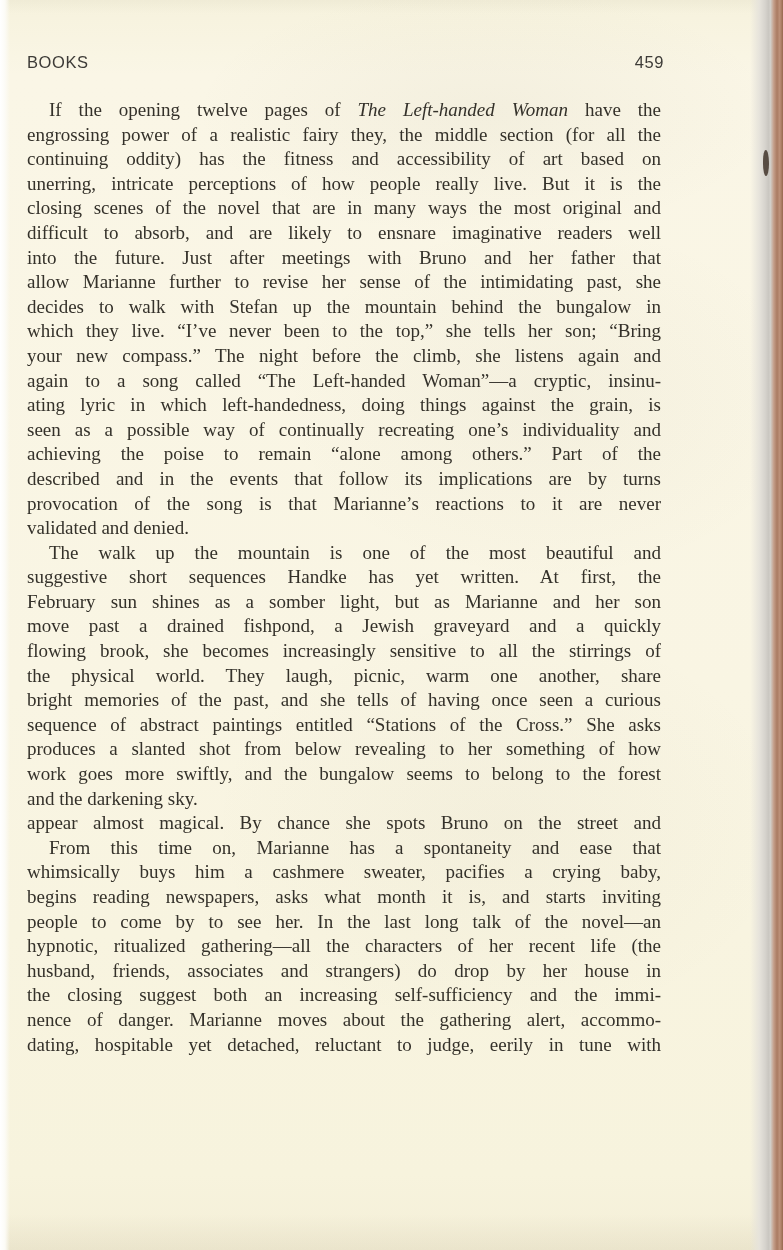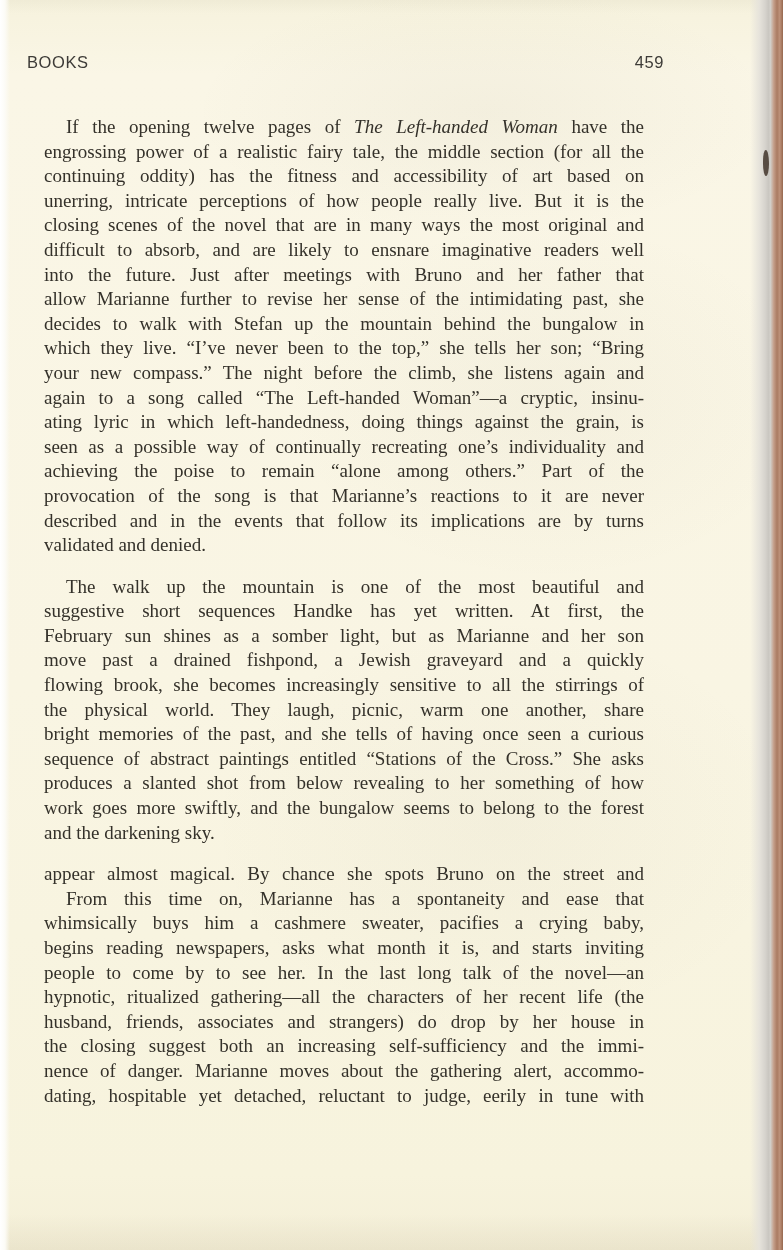--- a/index.html
+++ b/index.html
@@ -81,21 +81,21 @@
     position: absolute;
     top: 98px;
     left: 27px;
     width: 634px;
     font-family: "Liberation Serif", serif;
     font-size: 19px;
     line-height: 24.6px;
     color: #34312a;
     text-rendering: optimizeLegibility;
   }
-  .paragraph { margin: 17px; font-family: Liberation Serif, serif; }
+  .paragraph { margin: 0; font-family: Liberation Serif, serif; }
   .line {
     text-align: justify;
     text-align-last: justify;
     text-justify: inter-word;
     white-space: normal;
     overflow: hidden;
     max-height: 24.6px;
   }
   .line.indent { text-indent: 22px; }
   .line.no-j { text-align-last: left; }
@@ -107,36 +107,36 @@
 <div class="scan-page">
 
   <div class="running-head">
     <span>BOOKS</span>
     <span>459</span>
   </div>
 
   <div class="body-text">
       <div class="paragraph">
         <div class="line indent">If the opening twelve pages of <em>The Left-handed Woman</em> have the</div>
-        <div class="line">engrossing power of a realistic fairy tale, the middle section (for all the</div>
+        <div class="line">engrossing power of a realistic fairy they, the middle section (for all the</div>
         <div class="line">continuing oddity) has the fitness and accessibility of art based on</div>
         <div class="line">unerring, intricate perceptions of how people really live. But it is the</div>
         <div class="line">closing scenes of the novel that are in many ways the most original and</div>
         <div class="line">difficult to absorb, and are likely to ensnare imaginative readers well</div>
         <div class="line">into the future. Just after meetings with Bruno and her father that</div>
         <div class="line">allow Marianne further to revise her sense of the intimidating past, she</div>
         <div class="line">decides to walk with Stefan up the mountain behind the bungalow in</div>
         <div class="line">which they live. “I’ve never been to the top,” she tells her son; “Bring</div>
         <div class="line">your new compass.” The night before the climb, she listens again and</div>
         <div class="line">again to a song called “The Left-handed Woman”—a cryptic, insinu-</div>
         <div class="line">ating lyric in which left-handedness, doing things against the grain, is</div>
         <div class="line">seen as a possible way of continually recreating one’s individuality and</div>
         <div class="line">achieving the poise to remain “alone among others.” Part of the</div>
+        <div class="line">described and in the events that follow its implications are by turns</div>
         <div class="line">provocation of the song is that Marianne’s reactions to it are never</div>
-        <div class="line">described and in the events that follow its implications are by turns</div>
         <div class="line no-j">validated and denied.</div>
       </div>
       <div class="paragraph">
         <div class="line indent">The walk up the mountain is one of the most beautiful and</div>
         <div class="line">suggestive short sequences Handke has yet written. At first, the</div>
         <div class="line">February sun shines as a somber light, but as Marianne and her son</div>
         <div class="line">move past a drained fishpond, a Jewish graveyard and a quickly</div>
         <div class="line">flowing brook, she becomes increasingly sensitive to all the stirrings of</div>
         <div class="line">the physical world. They laugh, picnic, warm one another, share</div>
         <div class="line">bright memories of the past, and she tells of having once seen a curious</div>

